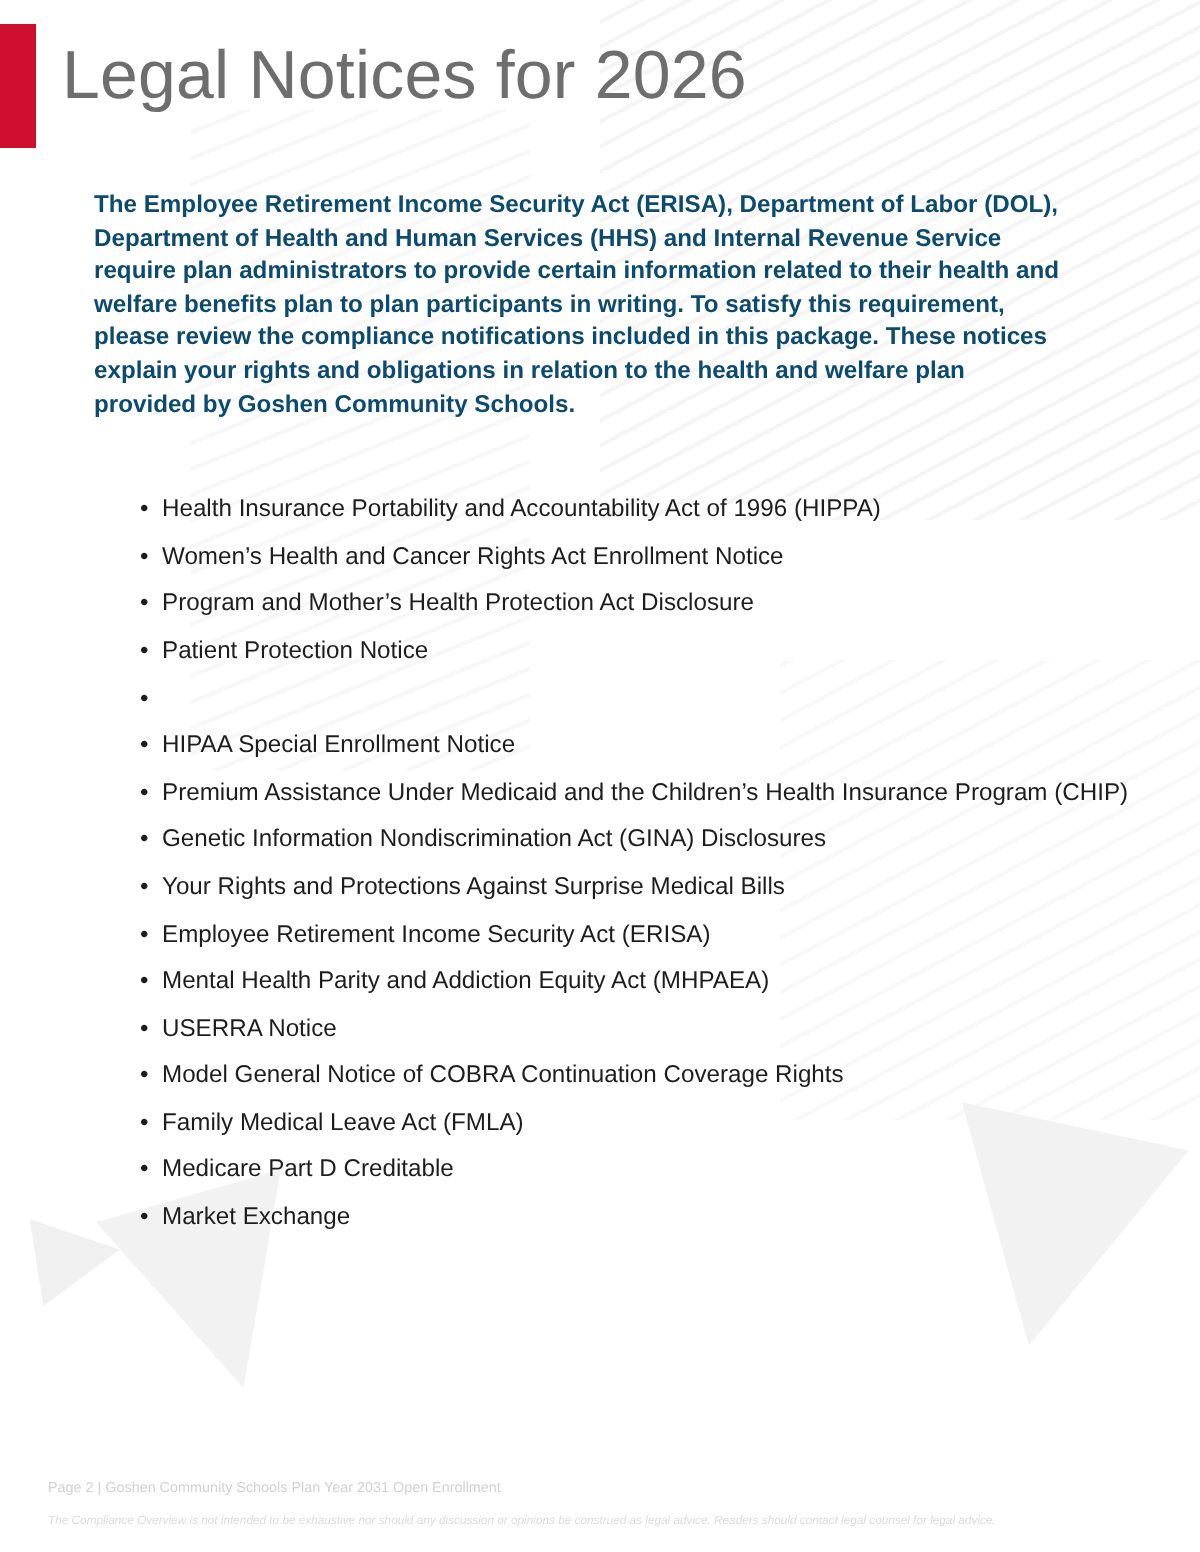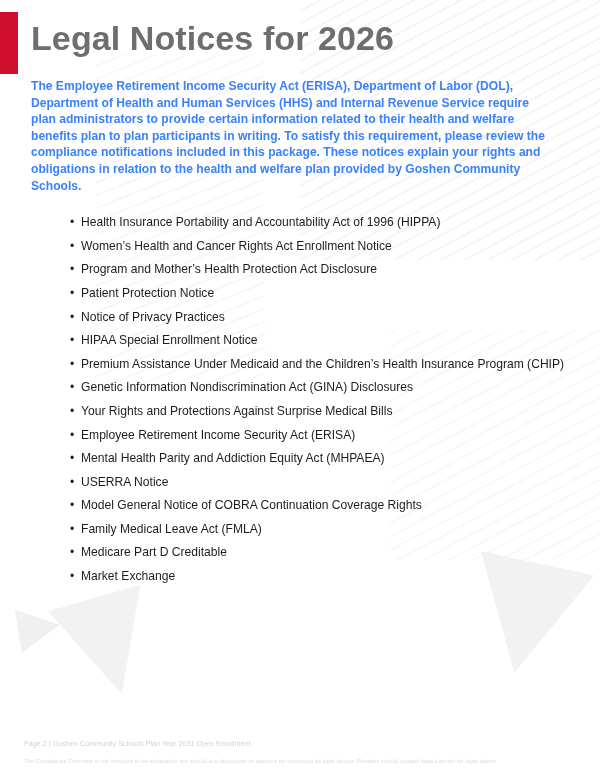--- a/index.html
+++ b/index.html
@@ -112,41 +112,41 @@
     height: 62px;
     background: #ce0e2d;
     z-index: 2;
   }
   .page-title {
     position: absolute;
     left: 31px;
     top: 19px;
     margin: 0;
     font-size: 34px;
-    font-weight: 700;
+    font-weight: 400;
     letter-spacing: 0.1px;
     color: #6e6e6e;
     line-height: 1.15;
     z-index: 2;
     white-space: nowrap;
   }
 
   
   .content {
     position: absolute;
     left: 31px;
     top: 78px;
     width: 520px;
     z-index: 2;
   }
   .intro-paragraph {
-    margin: 0;
+    margin: 16px;
     font-size: 12.1px;
     line-height: 16.6px;
-    color: #3b82f6;
+    color: #0c4a6e;
     font-weight: 600;
   }
   .lead-line {
     margin: 0;
     padding-top: 25px;
     font-size: 12.1px;
     line-height: 16.6px;
     color: #1d1d1d;
     font-weight: 400;
   }
@@ -216,21 +216,21 @@
   <div class="accent-bar"></div>
   <h1 class="page-title">Legal Notices for 2026</h1>
 
   <div class="content">
     <p class="intro-paragraph">The Employee Retirement Income Security Act (ERISA), Department of Labor (DOL), Department of Health and Human Services (HHS) and Internal Revenue Service require plan administrators to provide certain information related to their health and welfare benefits plan to plan participants in writing.  To satisfy this requirement, please review the compliance notifications included in this package.  These notices explain your rights and obligations in relation to the health and welfare plan provided by Goshen Community Schools.</p>
     <ul class="notice-list" id="notice-list">
         <li><span class="bullet-dot">•</span><span>Health Insurance Portability and Accountability Act of 1996 (HIPPA)</span></li>
         <li><span class="bullet-dot">•</span><span>Women’s Health and Cancer Rights Act Enrollment Notice</span></li>
         <li><span class="bullet-dot">•</span><span>Program and Mother’s Health Protection Act Disclosure</span></li>
         <li><span class="bullet-dot">•</span><span>Patient Protection Notice</span></li>
-        <li><span class="bullet-dot">•</span><span>Notice of Privacy Practices</span></li>
+        <li><span class="bullet-dot">•</span></li>
         <li><span class="bullet-dot">•</span><span>HIPAA Special Enrollment Notice</span></li>
         <li><span class="bullet-dot">•</span><span>Premium Assistance Under Medicaid and the Children’s Health Insurance Program (CHIP)</span></li>
         <li><span class="bullet-dot">•</span><span>Genetic Information Nondiscrimination Act (GINA) Disclosures</span></li>
         <li><span class="bullet-dot">•</span><span>Your Rights and Protections Against Surprise Medical Bills</span></li>
         <li><span class="bullet-dot">•</span><span>Employee Retirement Income Security Act (ERISA)</span></li>
         <li><span class="bullet-dot">•</span><span>Mental Health Parity and Addiction Equity Act (MHPAEA)</span></li>
         <li><span class="bullet-dot">•</span><span>USERRA Notice</span></li>
         <li><span class="bullet-dot">•</span><span>Model General Notice of COBRA Continuation Coverage Rights</span></li>
         <li><span class="bullet-dot">•</span><span>Family Medical Leave Act (FMLA)</span></li>
         <li><span class="bullet-dot">•</span><span>Medicare Part D Creditable</span></li>

